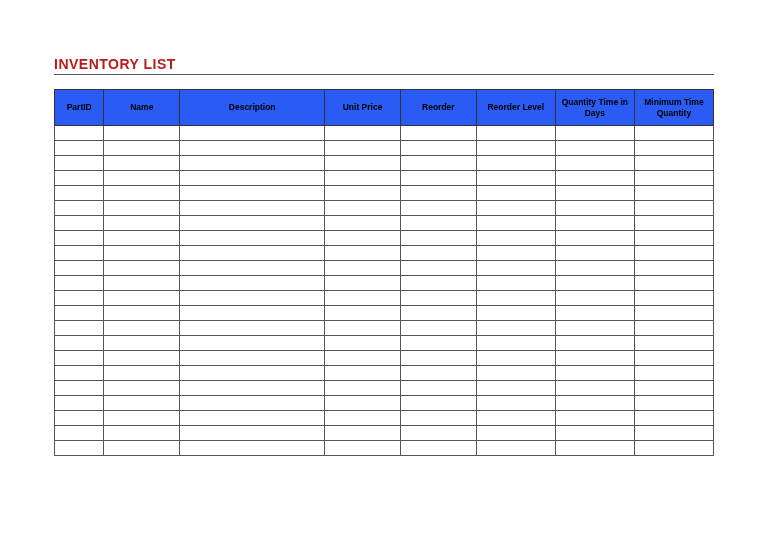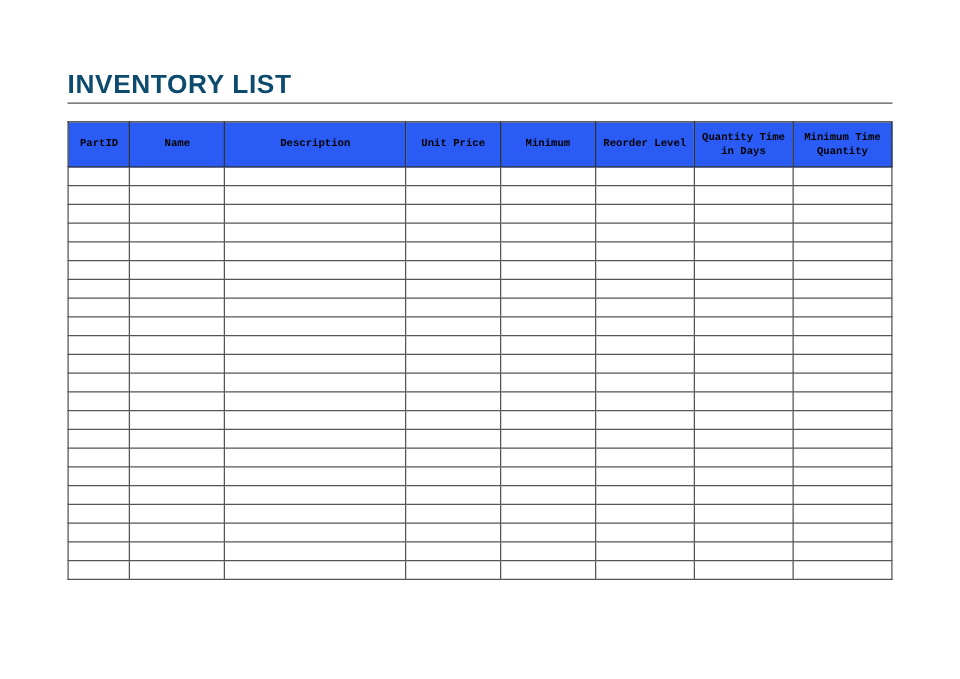--- a/index.html
+++ b/index.html
@@ -4,36 +4,35 @@
   <style>
     * { margin: 0; padding: 0; box-sizing: border-box; }
     body {
       width: 768px;
       height: 543px;
       background: #fff;
       font-family: Arial, sans-serif;
       padding: 56px 54px 0 54px;
     }
     .title {
-      font-size: 21px;
+      font-size: 14px;
       font-weight: 900;
       letter-spacing: 0.5px;
-      color: #0c4a6e;
+      color: #b91c1c;
       margin-bottom: 2px;
     }
     .title-rule {
       border: none;
       border-top: 1px solid #555;
       margin-bottom: 14px;
     }
     .inv-table {
       width: 100%;
       border-collapse: collapse;
       table-layout: fixed;
-      font-family: Liberation Mono, monospace;
     }
     .inv-table th {
       background: #2a5cf5;
       color: #000;
       font-size: 8.5px;
       font-weight: 700;
       text-align: center;
       vertical-align: middle;
       height: 36px;
       border: 1px solid #333;
@@ -71,21 +70,21 @@
       <col class="col-reorder">
       <col class="col-time">
       <col class="col-minord">
   </colgroup>
   <thead>
     <tr>
       <th>PartID</th>
       <th>Name</th>
       <th>Description</th>
       <th>Unit Price</th>
-      <th>Minimum</th>
+      <th>Reorder</th>
       <th>Reorder Level</th>
       <th>Quantity Time in Days</th>
       <th>Minimum Time Quantity</th>
     </tr>
   </thead>
   <tbody id="inv-body">
       <tr>
         <td></td>
         <td></td>
         <td></td>

